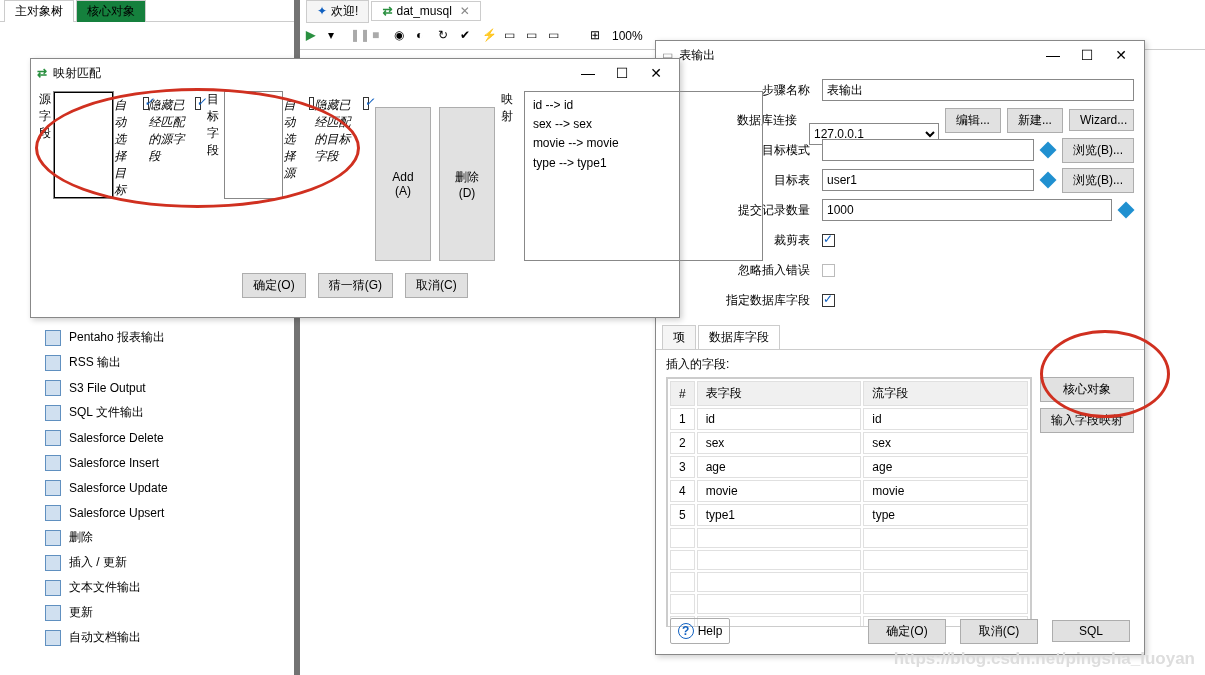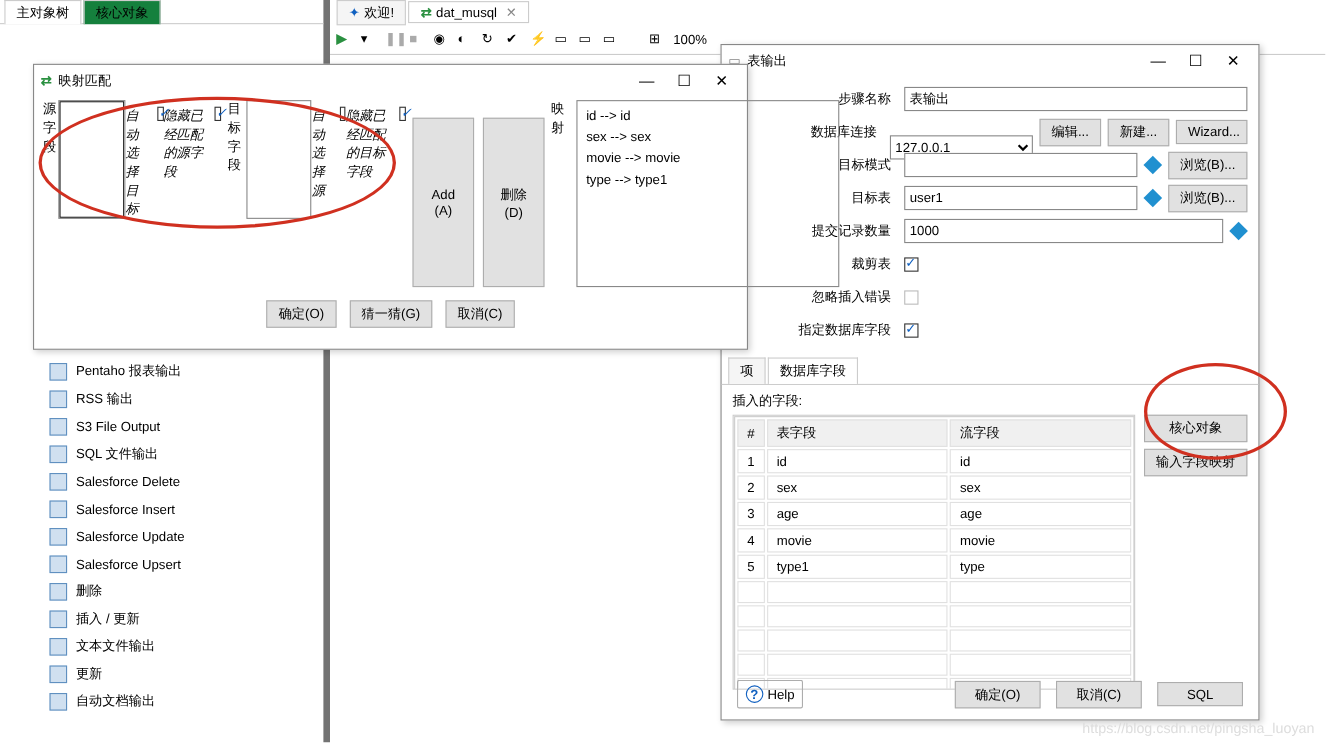--- a/index.html
+++ b/index.html
@@ -56,21 +56,21 @@
 .help-q { width: 16px; height: 16px; border: 1.5px solid #1060c0; border-radius: 50%; color: #1060c0; display: flex; align-items: center; justify-content: center; font-weight: bold; }
 
 
 .ellipse { position: absolute; border: 3px solid #d03020; border-radius: 50%; pointer-events: none; z-index: 40; }
 .ellipse.e1 { left: 35px; top: 88px; width: 325px; height: 120px; }
 .ellipse.e2 { left: 1040px; top: 330px; width: 130px; height: 88px; }
 
 
 .ico-green { color: #2a9040; font-weight: bold; }
 .ico-blue { color: #1060c0; }
-.watermark { position: absolute; right: 10px; bottom: 6px; color: #ddd; font-size: 13px; }
+.watermark { position: absolute; right: 10px; bottom: 6px; color: #ddd; font-size: 17px; font-weight: bold; }
 select.input { padding: 0; margin-top: 27px; }
 </style>
 </head>
 <body>
 
 <div class="bg-tree">
   <div class="bg-tabs">
     <div class="bg-tab active">
         <span>主对象树</span>
       </div>

